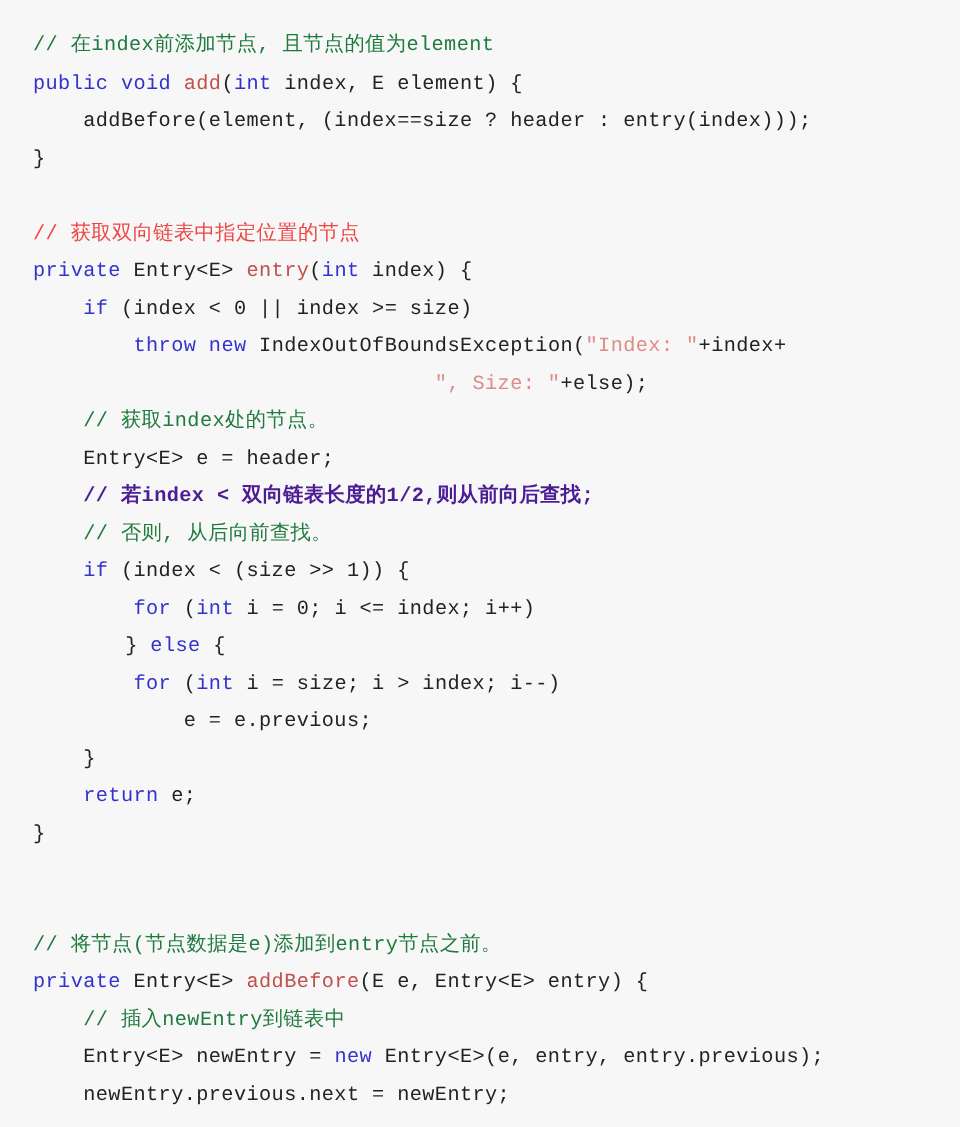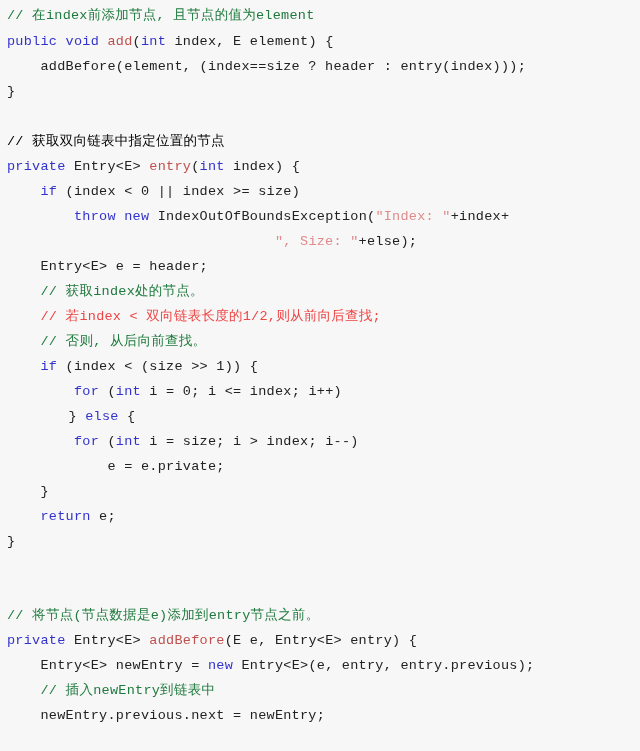--- a/index.html
+++ b/index.html
@@ -10,21 +10,21 @@
   body {
     width: 640px;
     height: 751px;
     overflow: hidden;
     font-family: "Liberation Mono", "DejaVu Sans Mono", monospace;
   }
   #code-block {
     width: 640px;
     height: 751px;
     background: #f7f7f7;
-    padding: 0;
+    padding: 15px;
     box-sizing: border-box;
   }
   .code-line {
     height: 25px;
     line-height: 25px;
     font-size: 13.5px;
     letter-spacing: 0.02em;
     white-space: pre;
     padding-left: 7px;
     font-family: "Liberation Mono", "DejaVu Sans Mono", monospace;
@@ -43,36 +43,36 @@
 </style>
 </head>
 <body>
 
 <div id="code-block" style="background: rgb(247, 247, 247);">
     <div class="code-line" style="font-size: 13.5px;"><span class="tok-comment" style="color: rgb(31, 122, 61);">// 在index前添加节点, 且节点的值为element</span></div>
     <div class="code-line" style="font-size: 13.5px; height: 25px; line-height: 25px;"><span class="tok-keyword" style="color: rgb(51, 51, 204);">public</span><span class="tok-plain" style="color: rgb(34, 34, 34);"> </span><span class="tok-keyword" style="color: rgb(51, 51, 204);">void</span><span class="tok-plain" style="color: rgb(34, 34, 34);"> </span><span class="tok-method" style="color: rgb(192, 80, 77);">add</span><span class="tok-plain" style="color: rgb(34, 34, 34);">(</span><span class="tok-keyword" style="color: rgb(51, 51, 204);">int</span><span class="tok-plain" style="color: rgb(34, 34, 34);"> index, E element) {</span></div>
     <div class="code-line" style="font-size: 13.5px; height: 25px; line-height: 25px;"><span class="tok-plain" style="color: rgb(34, 34, 34); margin-top: 48px;">    addBefore(element, (index==size ? header : entry(index)));</span></div>
     <div class="code-line" style="font-size: 13.5px; height: 25px; line-height: 25px;"><span class="tok-plain" style="color: rgb(34, 34, 34);">}</span></div>
     <div class="code-line" style="font-size: 13.5px; height: 25px; line-height: 25px;">&nbsp;</div>
-    <div class="code-line" style="font-size: 13.5px; height: 25px; line-height: 25px;"><span class="tok-comment" style="color: #000000;">// 获取双向链表中指定位置的节点</span></div>
+    <div class="code-line" style="font-size: 13.5px; height: 25px; line-height: 25px;"><span class="tok-comment" style="color: #ef4444;">// 获取双向链表中指定位置的节点</span></div>
     <div class="code-line" style="font-size: 13.5px; height: 25px; line-height: 25px;"><span class="tok-keyword" style="color: rgb(51, 51, 204);">private</span><span class="tok-plain" style="color: rgb(34, 34, 34);"> Entry&lt;E&gt; </span><span class="tok-method" style="color: rgb(192, 80, 77);">entry</span><span class="tok-plain" style="color: rgb(34, 34, 34);">(</span><span class="tok-keyword" style="color: rgb(51, 51, 204);">int</span><span class="tok-plain" style="color: rgb(34, 34, 34);"> index) {</span></div>
     <div class="code-line" style="font-size: 13.5px; height: 25px; line-height: 25px;"><span class="tok-plain" style="color: rgb(34, 34, 34);">    </span><span class="tok-keyword" style="color: rgb(51, 51, 204);">if</span><span class="tok-plain" style="color: rgb(34, 34, 34);"> (index &lt; 0 || index &gt;= size)</span></div>
     <div class="code-line" style="font-size: 13.5px; height: 25px; line-height: 25px;"><span class="tok-plain" style="color: rgb(34, 34, 34);">        </span><span class="tok-keyword" style="color: rgb(51, 51, 204);">throw</span><span class="tok-plain" style="color: rgb(34, 34, 34);"> </span><span class="tok-keyword" style="color: rgb(51, 51, 204);">new</span><span class="tok-plain" style="color: rgb(34, 34, 34);"> IndexOutOfBoundsException(</span><span class="tok-string" style="color: rgb(224, 138, 138);">"Index: "</span><span class="tok-plain" style="color: rgb(34, 34, 34);">+index+</span></div>
     <div class="code-line" style="font-size: 13.5px; height: 25px; line-height: 25px;"><span class="tok-plain" style="color: rgb(34, 34, 34);">                                </span><span class="tok-string" style="color: rgb(224, 138, 138);">", Size: "</span><span class="tok-plain" style="color: rgb(34, 34, 34);">+else);</span></div>
+    <div class="code-line" style="font-size: 13.5px; height: 25px; line-height: 25px;"><span class="tok-plain" style="color: rgb(34, 34, 34);">    </span><span class="tok-comment" style="color: rgb(31, 122, 61);">// 获取index处的节点。</span></div>
     <div class="code-line" style="font-size: 13.5px; height: 25px; line-height: 25px;"><span class="tok-plain" style="color: rgb(34, 34, 34);">    Entry&lt;E&gt; e = header;</span></div>
-    <div class="code-line" style="font-size: 13.5px; height: 25px; line-height: 25px;"><span class="tok-plain" style="color: rgb(34, 34, 34);">    </span><span class="tok-comment" style="color: rgb(31, 122, 61);">// 获取index处的节点。</span></div>
-    <div class="code-line" style="font-size: 13.5px; height: 25px; line-height: 25px;"><span class="tok-plain" style="color: rgb(34, 34, 34);">    </span><span class="tok-comment" style="color: #ef4444;">// 若index &lt; 双向链表长度的1/2,则从前向后查找;</span></div>
+    <div class="code-line" style="font-size: 13.5px; height: 25px; line-height: 25px;"><span class="tok-plain" style="color: rgb(34, 34, 34);">    </span><span class="tok-comment" style="color: #4c1d95; font-weight: bold;">// 若index &lt; 双向链表长度的1/2,则从前向后查找;</span></div>
     <div class="code-line" style="font-size: 13.5px; height: 25px; line-height: 25px;"><span class="tok-plain" style="color: rgb(34, 34, 34);">    </span><span class="tok-comment" style="color: rgb(31, 122, 61);">// 否则, 从后向前查找。</span></div>
     <div class="code-line" style="font-size: 13.5px; height: 25px; line-height: 25px;"><span class="tok-plain" style="color: rgb(34, 34, 34);">    </span><span class="tok-keyword" style="color: rgb(51, 51, 204);">if</span><span class="tok-plain" style="color: rgb(34, 34, 34);"> (index &lt; (size &gt;&gt; 1)) {</span></div>
     <div class="code-line" style="font-size: 13.5px; height: 25px; line-height: 25px;"><span class="tok-plain" style="color: rgb(34, 34, 34);">        </span><span class="tok-keyword" style="color: rgb(51, 51, 204);">for</span><span class="tok-plain" style="color: rgb(34, 34, 34);"> (</span><span class="tok-keyword" style="color: rgb(51, 51, 204);">int</span><span class="tok-plain" style="color: rgb(34, 34, 34);"> i = 0; i &lt;= index; i++)</span></div>
     <div class="code-line" style="font-size: 13.5px; height: 25px; line-height: 25px; margin-left: 28px;"><span class="tok-plain" style="color: rgb(34, 34, 34);">    } </span><span class="tok-keyword" style="color: rgb(51, 51, 204);">else</span><span class="tok-plain" style="color: rgb(34, 34, 34);"> {</span></div>
     <div class="code-line" style="font-size: 13.5px; height: 25px; line-height: 25px;"><span class="tok-plain" style="color: rgb(34, 34, 34);">        </span><span class="tok-keyword" style="color: rgb(51, 51, 204);">for</span><span class="tok-plain" style="color: rgb(34, 34, 34);"> (</span><span class="tok-keyword" style="color: rgb(51, 51, 204);">int</span><span class="tok-plain" style="color: rgb(34, 34, 34);"> i = size; i &gt; index; i--)</span></div>
-    <div class="code-line" style="font-size: 13.5px; height: 25px; line-height: 25px;"><span class="tok-plain" style="color: rgb(34, 34, 34);">            e = e.private;</span></div>
+    <div class="code-line" style="font-size: 13.5px; height: 25px; line-height: 25px;"><span class="tok-plain" style="color: rgb(34, 34, 34);">            e = e.previous;</span></div>
     <div class="code-line" style="font-size: 13.5px; height: 25px; line-height: 25px;"><span class="tok-plain" style="color: rgb(34, 34, 34);">    }</span></div>
     <div class="code-line" style="font-size: 13.5px; height: 25px; line-height: 25px;"><span class="tok-plain" style="color: rgb(34, 34, 34);">    </span><span class="tok-keyword" style="color: rgb(51, 51, 204);">return</span><span class="tok-plain" style="color: rgb(34, 34, 34);"> e;</span></div>
     <div class="code-line" style="font-size: 13.5px; height: 25px; line-height: 25px;"><span class="tok-plain" style="color: rgb(34, 34, 34);">}</span></div>
     <div class="code-line" style="font-size: 13.5px; height: 25px; line-height: 25px;">&nbsp;</div>
     <div class="code-line" style="font-size: 13.5px; height: 25px; line-height: 25px; margin-top: 24px;"><span class="tok-comment" style="color: rgb(31, 122, 61);">// 将节点(节点数据是e)添加到entry节点之前。</span></div>
     <div class="code-line" style="font-size: 13.5px; height: 25px; line-height: 25px;"><span class="tok-keyword" style="color: rgb(51, 51, 204);">private</span><span class="tok-plain" style="color: rgb(34, 34, 34);"> Entry&lt;E&gt; </span><span class="tok-method" style="color: rgb(192, 80, 77);">addBefore</span><span class="tok-plain" style="color: rgb(34, 34, 34);">(E e, Entry&lt;E&gt; entry) {</span></div>
+    <div class="code-line" style="font-size: 13.5px; height: 25px; line-height: 25px;"><span class="tok-plain" style="color: rgb(34, 34, 34);">    </span><span class="tok-comment" style="color: rgb(31, 122, 61);">// 插入newEntry到链表中</span></div>
     <div class="code-line" style="font-size: 13.5px; height: 25px; line-height: 25px;"><span class="tok-plain" style="color: rgb(34, 34, 34);">    Entry&lt;E&gt; newEntry = </span><span class="tok-keyword" style="color: rgb(51, 51, 204);">new</span><span class="tok-plain" style="color: rgb(34, 34, 34);"> Entry&lt;E&gt;(e, entry, entry.previous);</span></div>
-    <div class="code-line" style="font-size: 13.5px; height: 25px; line-height: 25px;"><span class="tok-plain" style="color: rgb(34, 34, 34);">    </span><span class="tok-comment" style="color: rgb(31, 122, 61);">// 插入newEntry到链表中</span></div>
     <div class="code-line" style="font-size: 13.5px; height: 25px; line-height: 25px;"><span class="tok-plain" style="color: rgb(34, 34, 34);">    newEntry.previous.next = newEntry;</span></div>
   </div>
 
 </body></html>

